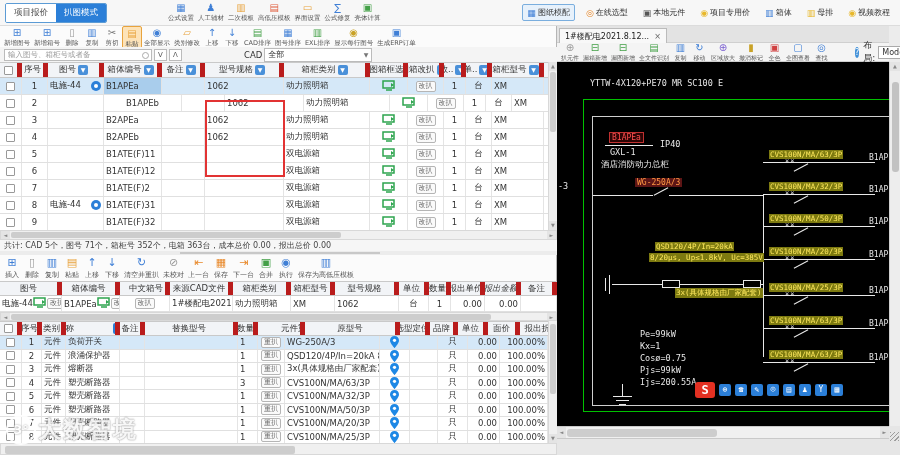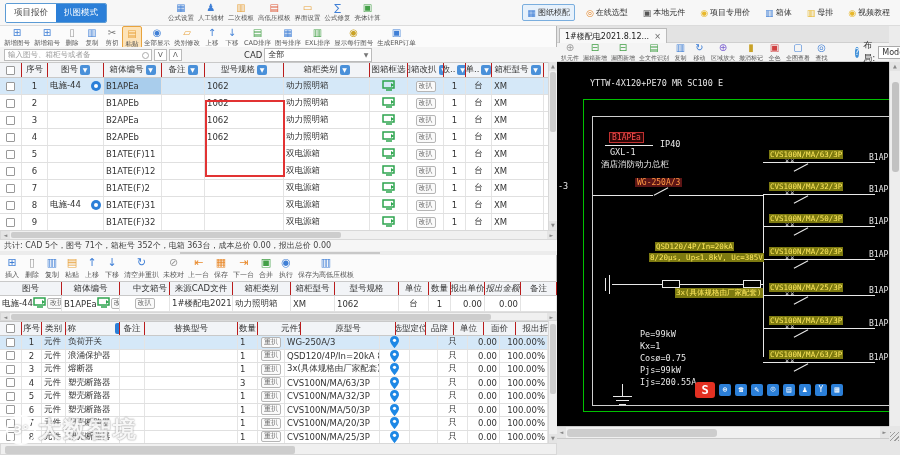--- a/index.html
+++ b/index.html
@@ -33,21 +33,21 @@
   .vbtn { width:13px; height:12px; border:1px solid #bbb; background:#fff; font-size:7px; text-align:center; line-height:11px; color:#555; }
   .cad-lbl { font-size:8.5px; margin-left:60px; color:#333; }
   .cad-select { width:108px; height:14px; border:1px solid #bbb; background:#fff; font-size:8px; display:flex; align-items:center; justify-content:space-between; padding:0 3px; }
   .sel-arrow { font-size:6px; color:#777; }
 
   
   .grid { position:absolute; overflow:hidden; background:#fff; border-top:1px solid #c9c9c9; }
   .grow { display:flex; border-bottom:1px solid #e0e0e0; background:#fff; }
   .grow.hdr { background:#f2f4f7; border-bottom:1px solid #c9c9c9; }
   .gcell { flex:none; border-right:1px solid #e4e4e4; display:flex; align-items:center; padding:0 2px; overflow:hidden; white-space:nowrap; font-size:8.5px; }
-  .hdr .gcell { justify-content:center; color:#333; gap:2px; font-size:8.5px; border-right:1px solid #b91c1c; }
+  .hdr .gcell { justify-content:center; color:#333; gap:2px; font-size:8.5px; border-right:5px solid #b91c1c; }
   .grow.sel { background:#d5e8f8; }
   .c-center { justify-content:center; }
   .c-right { justify-content:flex-end; }
   .chk { width:9px; height:9px; border:1px solid #999; background:#fff; border-radius:1px; margin:auto; }
   .filter-ic { width:10px; height:10px; background:#4a90d9; border-radius:2px; color:#fff; font-size:6px; line-height:10px; text-align:center; flex:none; }
   .sort-ic { width:11px; height:11px; background:#2b7fd8; border-radius:2px; color:#fff; font-size:8px; line-height:11px; text-align:center; flex:none; }
   .target-ic { width:10px; height:10px; border-radius:50%; background:#2b7fd8; position:relative; flex:none; margin-left:auto; }
   .target-ic::after { content:""; position:absolute; left:3px; top:3px; width:4px; height:4px; border-radius:50%; background:#fff; }
   .rescan-btn { font-size:7px; color:#666; border:1px solid #b5b5b5; border-radius:2px; background:#fafafa; padding:0 2px; line-height:9px; margin:auto; }
   .mon-ic { flex:none; margin:auto; }
@@ -339,21 +339,21 @@
           <div class="gcell" style="width: 40px;"></div>
         </div>
         <div class="grow" style="height: 17px;">
           <div class="gcell" style="width: 22px;">
             <span class="chk"></span>
           </div>
           <div class="gcell c-center" style="width: 26px;">2</div>
           <div class="gcell" style="width: 56px;">
             <span></span>
           </div>
-          <div class="gcell" style="width: 58px;">B1APEb</div>
+          <div class="gcell" style="width: 58px; margin-left: 20px;">B1APEb</div>
           <div class="gcell" style="width: 43px;"></div>
           <div class="gcell" style="width: 79px;">1062</div>
           <div class="gcell" style="width: 86px;">动力照明箱</div>
           <div class="gcell" style="width: 38px;">
             <span class="mon-ic"><svg width="14" height="11">
                 <rect x="1" y="1" width="11" height="7" fill="none" stroke="#2da44e" stroke-width="1.5"></rect>
                 <path d="M4 10 h6" stroke="#2da44e" stroke-width="1.5"></path>
                 <path d="M9 3 l3 2 -3 2 z" fill="#2da44e"></path>
               </svg></span>
           </div>

